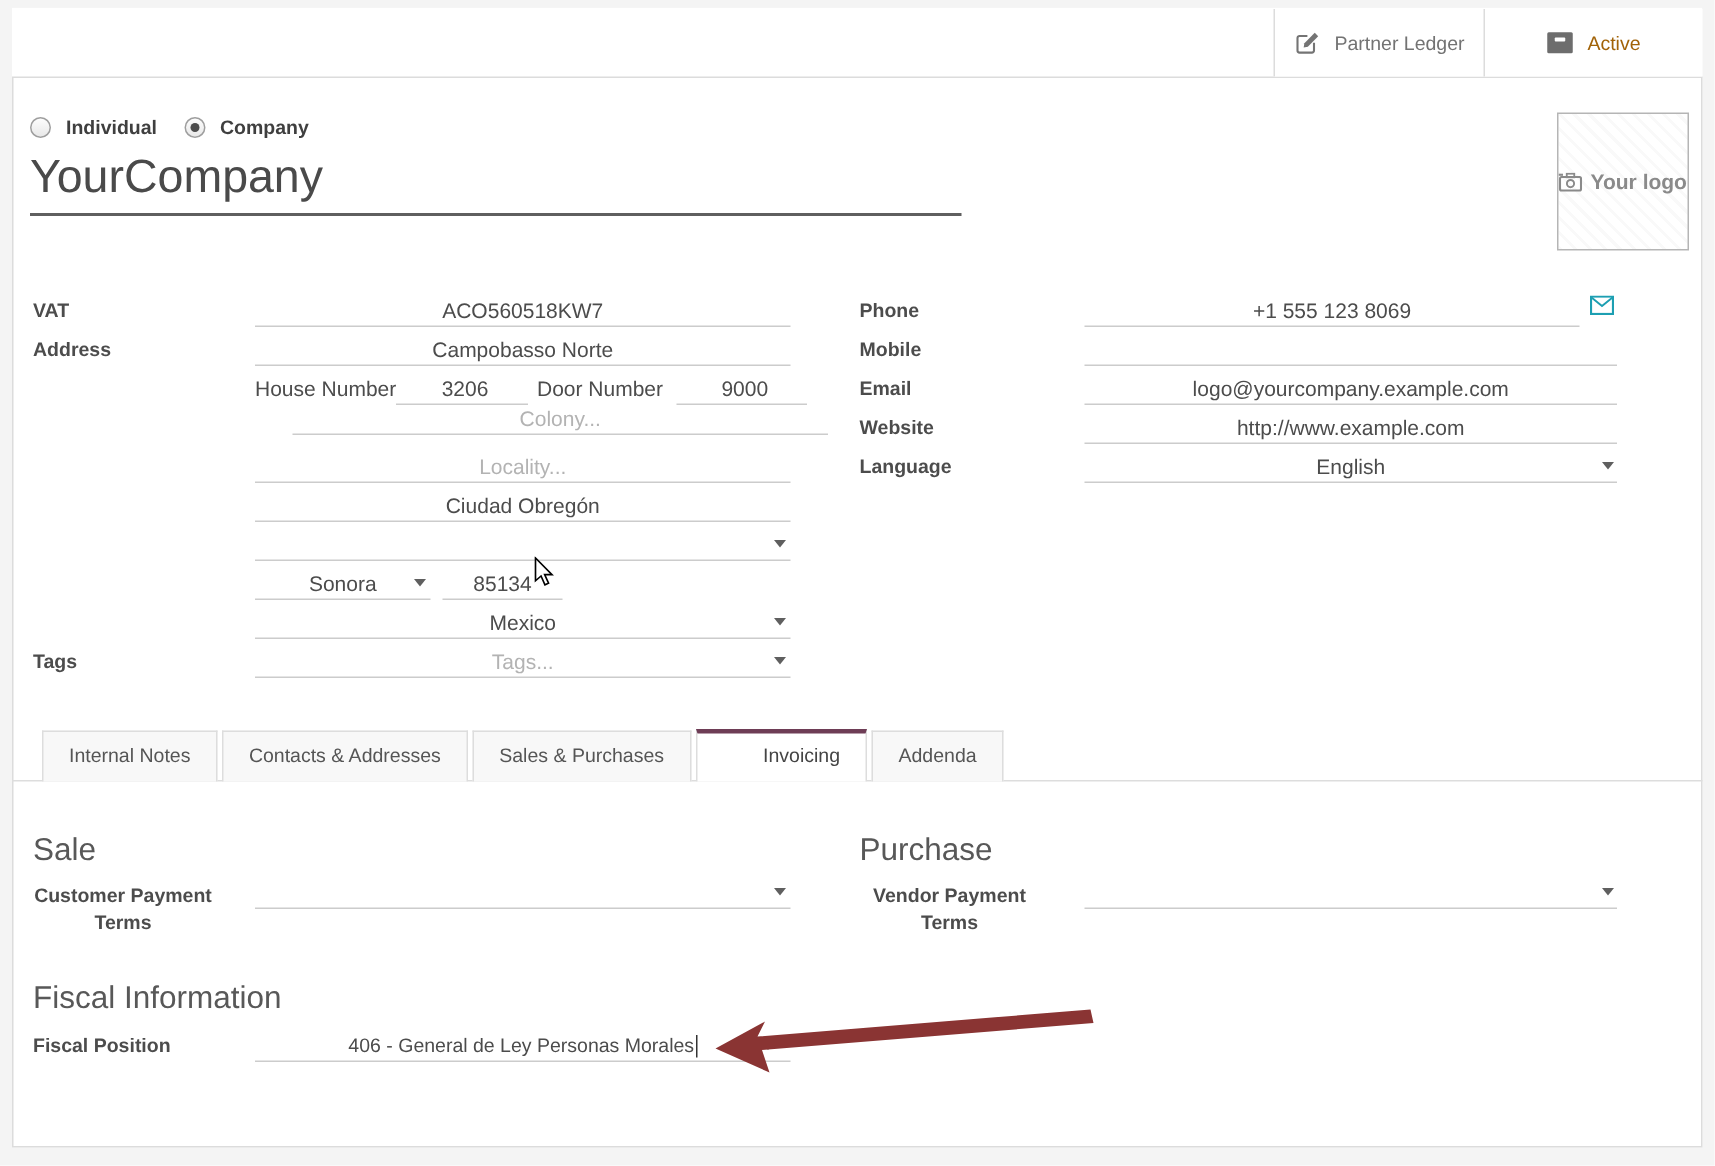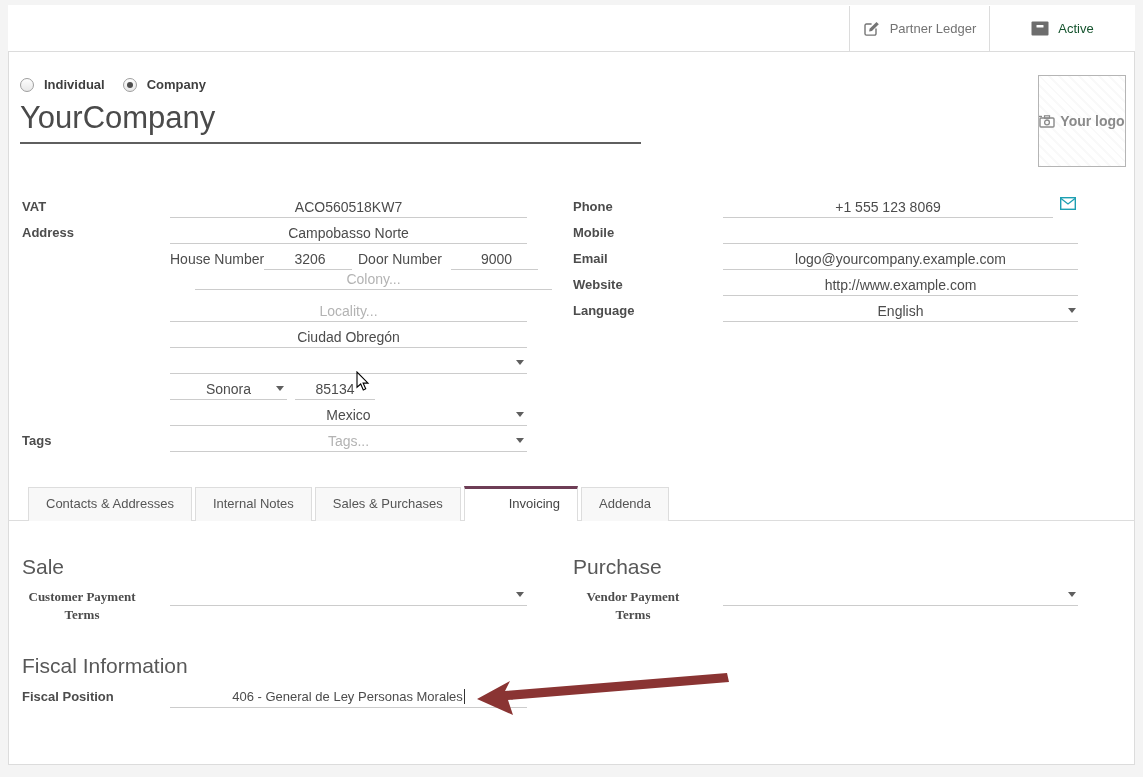--- a/index.html
+++ b/index.html
@@ -19,21 +19,21 @@
   .header-bar {
     left:8px; top:5px; width:1127px; height:47px;
     background:#fff; border-bottom:1px solid #dcdcdc;
   }
   .hdr-btn {
     top:6px; height:45px; border-left:1px solid #dcdcdc;
     display:flex; align-items:center; justify-content:center; gap:9px;
     font-size:13px; color:#737373; cursor:pointer; background:#fff;
   }
   .hdr-btn .btn-label { white-space:nowrap; }
-  .green { color:#14532d; }
+  .green { color:#a16207; }
   .radio-row { left:20px; top:77px; display:flex; align-items:center; gap:10px; }
   .radio {
     width:14px; height:14px; border-radius:50%;
     border:1px solid #9e9e9e; background:linear-gradient(#fdfdfd,#e8e8e8);
     display:inline-flex; align-items:center; justify-content:center;
   }
   .radio.sel::after { content:""; width:6px; height:6px; border-radius:50%; background:#4d4d4d; }
   .radio-label { font-size:13px; font-weight:bold; color:#3f3f3f; margin-right:8px; }
   .company-name { left:20px; top:100px; font-size:31px; color:#4a4a4a; }
   .name-underline { left:20px; top:142px; width:621px; height:2px; background:#5f5f5f; }
@@ -60,21 +60,21 @@
   .tab {
     height:34px; line-height:31px; padding:0 17px; margin-right:3px;
     background:#f8f8f8; border:1px solid #ddd; border-bottom:none;
     font-size:13px; color:#555; cursor:pointer; white-space:nowrap;
   }
   .tab.active {
     background:#fff; color:#444; position:relative; z-index:3;
     border-top:3px solid #6e3d56; height:35px; margin-top:-1px; line-height:30px;padding-left:44px;
   }
   .text-cursor { display:inline-block; width:1px; height:15px; background:#333; vertical-align:text-bottom; margin-left:1px; }
-  .payment-label { width:120px; line-height:18px;font-family:Liberation Serif, serif; }
+  .payment-label { width:120px; line-height:18px; }
   svg { display:block; }
 </style>
 </head>
 <body>
 
 <div class="abs card"></div>
 <div class="abs header-bar"></div>
 
 <div class="abs hdr-btn" style="left:849px; width:140px;">
   <span>
@@ -196,22 +196,22 @@
 </div>
 
 <div class="abs label" style="left:573px; top:301px;">Language</div>
 <div class="abs field" style="left:723px; top:301px; width:355px;">
   <span class="value">English</span>
 </div>
 <div class="abs caret" style="left:1068px; top:308px;"></div>
 
 <div class="abs tabbar-line"></div>
 <div class="abs tabs">
+  <div class="tab">Internal Notes</div>
   <div class="tab">Contacts &amp; Addresses</div>
-  <div class="tab">Internal Notes</div>
   <div class="tab">Sales &amp; Purchases</div>
   <div class="tab active">Invoicing</div>
   <div class="tab">Addenda</div>
 </div>
 
 <div class="abs heading" style="left:22px; top:555px;">Sale</div>
 <div class="abs label payment-label" style="left:22px; top:588px;">Customer Payment Terms</div>
 <div class="abs field" style="left:170px; top:585px; width:357px;">
   <span class="value"></span>
 </div>

